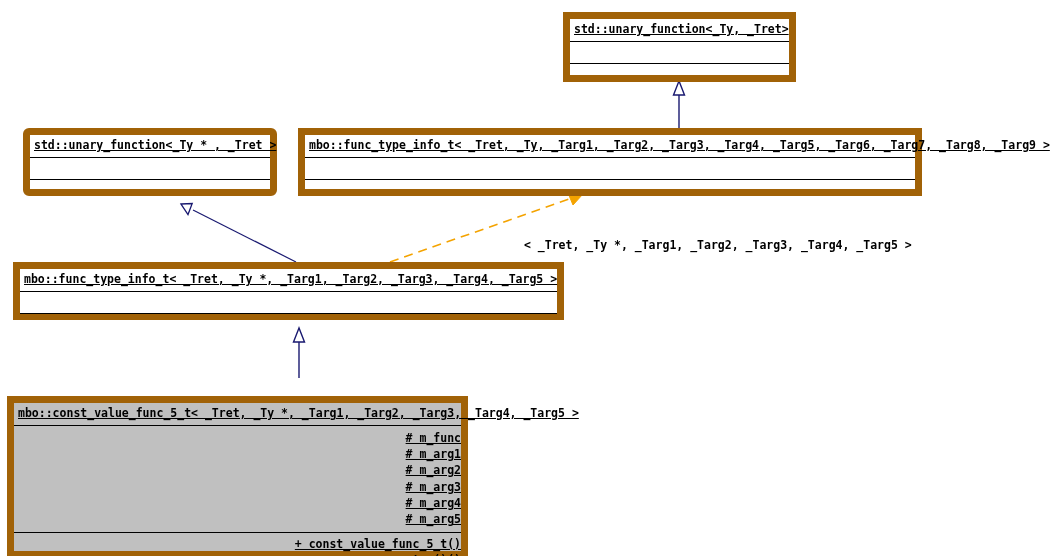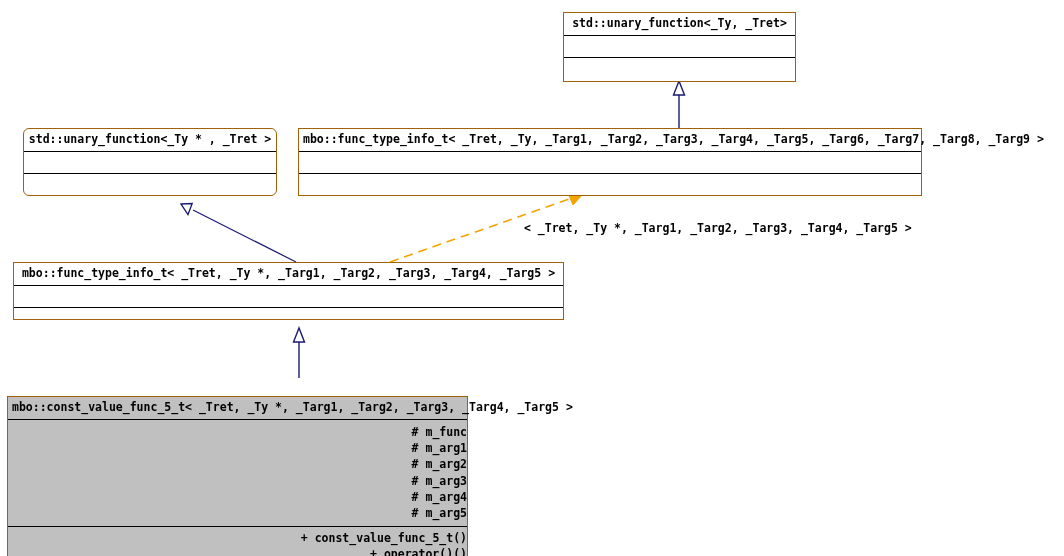--- a/index.html
+++ b/index.html
@@ -19,23 +19,24 @@
     position: absolute;
     left: 0;
     top: 0;
     width: 1064px;
     height: 556px;
     pointer-events: none;
   }
   .node {
     position: absolute;
     box-sizing: border-box;
-    border: 1px solid #a16207;
+    border: 7px solid #a16207;
     background: #ffffff;
     z-index: 2;
+    text-decoration: underline;
   }
   .node.highlight {
     background: #c0c0c0;
   }
   .node-title {
     box-sizing: border-box;
     font-size: 11.5px;
     font-weight: bold;
     color: #000000;
     text-align: center;
@@ -70,20 +71,21 @@
     height: 16.4px;
   }
   .edge-label {
     position: absolute;
     font-family: "DejaVu Sans Mono", "Liberation Mono", monospace;
     font-size: 11.5px;
     font-weight: bold;
     color: #000000;
     white-space: nowrap;
     z-index: 3;
+    margin-top: 17px;
   }
 </style>
 </head>
 <body>
 
 <div id="diagram">
 
   <svg class="edges" viewBox="0 0 1064 556">
 
     <g>

